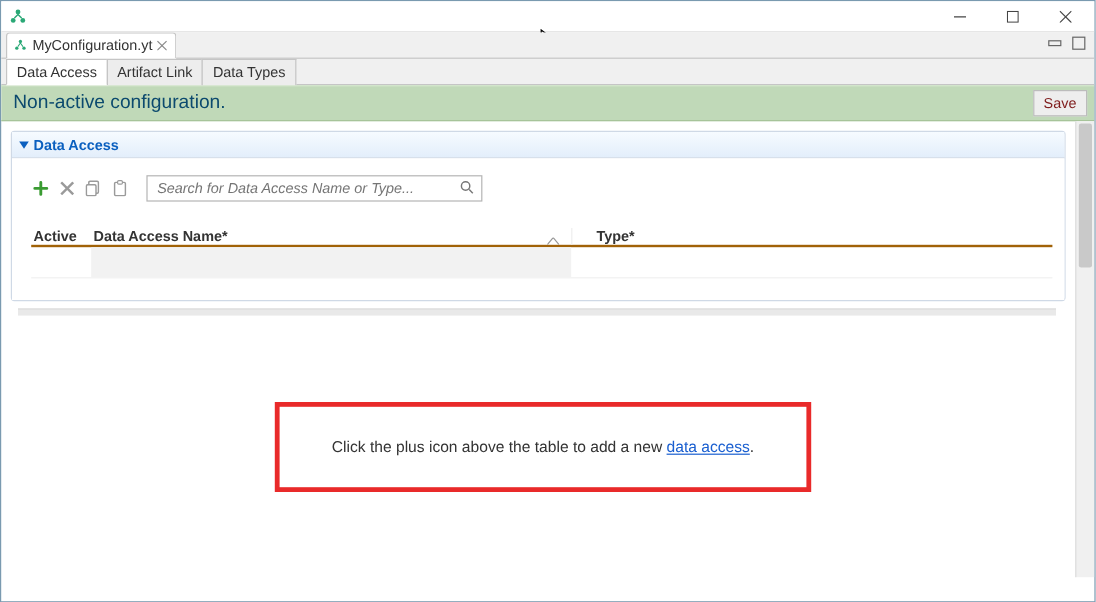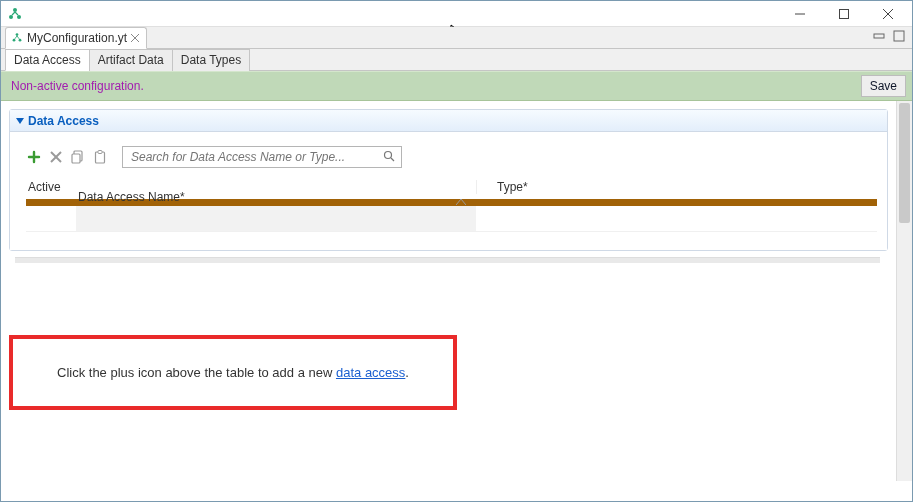--- a/index.html
+++ b/index.html
@@ -86,31 +86,31 @@
   }
   
   .status-bar {
     display:flex; align-items:center;
     height: 30px;
     padding: 0 6px 0 10px;
     background:#c0d9b8;
     border-bottom: 1px solid #a7c49a;
     border-top: 1px solid #d4e6cc;
   }
-  .status-text { flex:1; font-size:12px; color:#a21caf; }
+  .status-text { flex:1; font-size:16px; color:#0c4a6e; }
   .btn {
     height: 22px;
     padding: 0 8px;
     border: 1px solid #9a9a9a;
     background: linear-gradient(#fafafa,#e6e6e6);
     font-size:12px;
     display:flex; align-items:center;
     margin-left:4px;
   }
-  .btn.disabled { color:#0f172a; border-color:#bcbcbc; background:#eee;}
+  .btn.disabled { color:#7f1d1d; border-color:#bcbcbc; background:#eee;}
   
   .content { display:flex; }
   .content-main { flex:1; padding: 8px 0 0 8px;}
   .vscroll { width:16px; background:#f0f0f0; border-left:1px solid #ddd; height: 380px; position:relative;}
   .vscroll-thumb { position:absolute; top:2px; left:2px; right:2px; height:120px; background:#c9c9c9; border-radius:2px;}
   
   .section {
     border:1px solid #cfd9e6;
     border-radius:3px;
     margin-right:8px;
@@ -141,30 +141,30 @@
     margin-left: 8px;
   }
   .search-wrap input {
     flex:1; border:none; outline:none;
     font-size:12px; font-style:italic; color:#777;
     background:transparent;
   }
   .search-icon { width:14px;height:14px; }
   
   .tbl { width:100%; }
-  .tbl-head { display:flex; height:26px; align-items:flex-start; border-bottom:7px solid #a16207;}
+  .tbl-head { display:flex; height:26px; align-items:flex-end; border-bottom:2px solid #a16207;font-weight:bold;}
   .col-active { width:50px; padding-left:2px;}
   .col-name { flex: 0 0 400px; position:relative; padding-left:2px;margin-top:10px;}
   .col-name .sort { position:absolute; right:10px; top:6px; color:#888; font-size:10px;}
   .col-type { flex:1; border-left:1px solid #eee; padding-left:20px;}
   .tbl-row { display:flex; height:26px; border-bottom:1px solid #f0f0f0;}
   .tbl-row .cell-name { flex:0 0 400px; background:#f2f2f2; margin-left:50px;}
   .divider { height:6px; background:#e9e9e9; border-top:1px solid #ddd; margin:6px 16px 0 6px;}
   
-  .callout-area { display:flex; justify-content:flex-start; margin-top: 72px;}
+  .callout-area { display:flex; justify-content:center; margin-top: 72px;}
   .callout {
     border: 4px solid #e92a2a;
     padding: 26px 44px;
     font-size: 13px;
     color:#333;
   }
   .callout a { color:#1a5fd0; text-decoration:underline;}
   
   .cursor {
     position:absolute;
@@ -238,21 +238,21 @@
     <span>
       <svg width="12" height="12">
           <rect x="1" y="1" width="10" height="10" fill="none" stroke="#666"></rect>
         </svg>
     </span>
   </div>
 </div>
 
 <div class="sub-tab-row">
   <div class="sub-tab active"><span>Data Access</span></div>
-  <div class="sub-tab"><span>Artifact Data</span></div>
+  <div class="sub-tab"><span>Artifact Link</span></div>
   <div class="sub-tab"><span>Data Types</span></div>
 </div>
 
 <div class="status-bar">
   <span class="status-text">Non-active configuration.</span>
   <div class="btn disabled">
       <span>Save</span>
     </div>
 </div>
 

